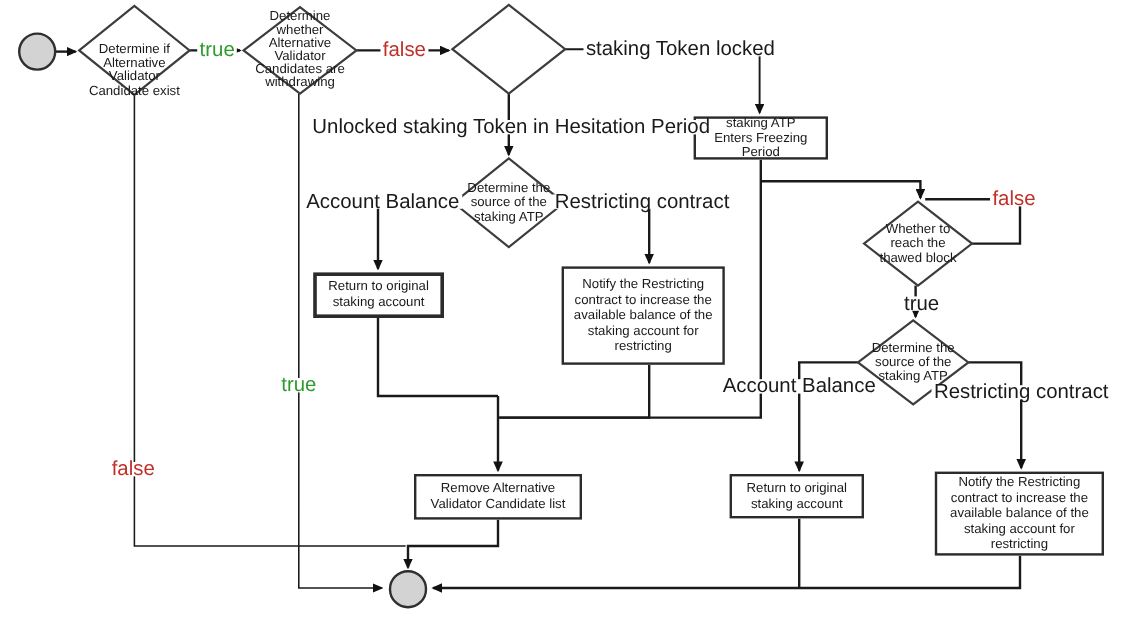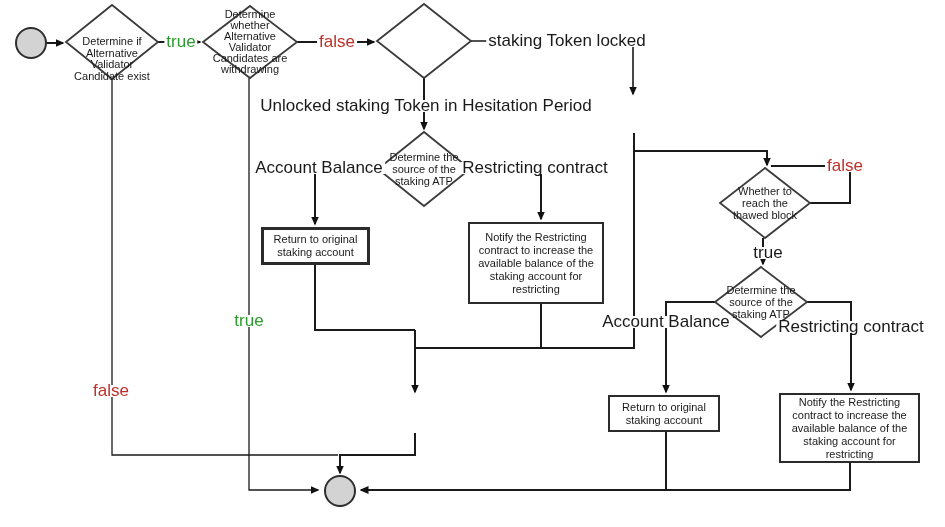--- a/index.html
+++ b/index.html
@@ -62,25 +62,31 @@
     <circle cx="31" cy="43" r="15" fill="#d3d3d3" stroke="#2f2f2f" stroke-width="2"></circle>
     <circle cx="340" cy="491" r="15" fill="#d3d3d3" stroke="#2f2f2f" stroke-width="2"></circle>
   </svg>
 
   <div class="dtext" style="left:70px;top:16px;width:84px;margin-top:20px;">Determine if Alternative Validator Candidate exist</div>
   <div class="dtext" style="left:211px;top:9px;width:78px;line-height:11px;">Determine whether Alternative Validator Candidates are withdrawing</div>
   <div class="dtext" style="left:379px;top:151px;width:90px;line-height:12px;">Determine the source of the staking ATP</div>
   <div class="dtext" style="left:729px;top:185px;width:72px;line-height:12px;">Whether to reach the thawed block</div>
   <div class="dtext" style="left:716px;top:284px;width:90px;line-height:12px;">Determine the source of the staking ATP</div>
 
+  <div class="box" style="left:578px;top:97px;width:112px;height:36px;line-height:12px;">
+    <span class="inner" style="width:86px;">staking ATP Enters Freezing Period</span>
+  </div>
   <div class="box" style="left:261px;top:227px;width:109px;height:38px;border-width:3px;">
     <span class="inner" style="width:95px;">Return to original staking account</span>
   </div>
   <div class="box" style="left:468px;top:222px;width:136px;height:82px;">
     <span class="inner" style="width:128px;">Notify the Restricting contract to increase the available balance of the staking account for restricting</span>
+  </div>
+  <div class="box" style="left:345px;top:395px;width:140px;height:38px;">
+    <span class="inner" style="width:128px;">Remove Alternative Validator Candidate  list</span>
   </div>
   <div class="box" style="left:608px;top:395px;width:112px;height:37px;">
     <span class="inner" style="width:98px;">Return to original staking account</span>
   </div>
   <div class="box" style="left:779px;top:393px;width:141px;height:70px;">
     <span class="inner" style="width:133px;">Notify the Restricting contract to increase the available balance of the staking account for restricting</span>
   </div>
 
   <div class="elabel green" style="left:181px;top:42px;">true</div>
   <div class="elabel red" style="left:337px;top:42px;">false</div>

